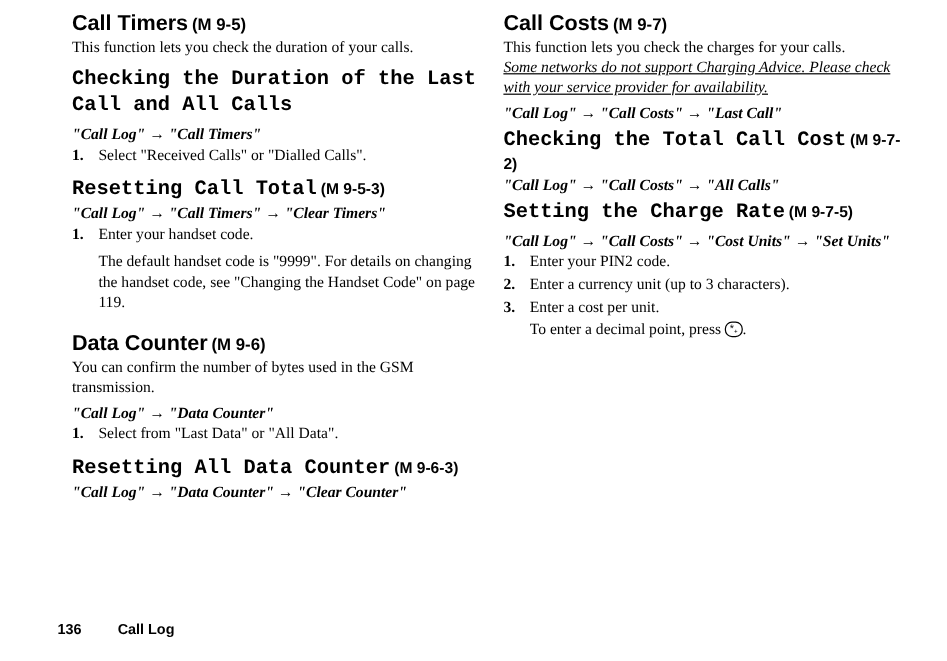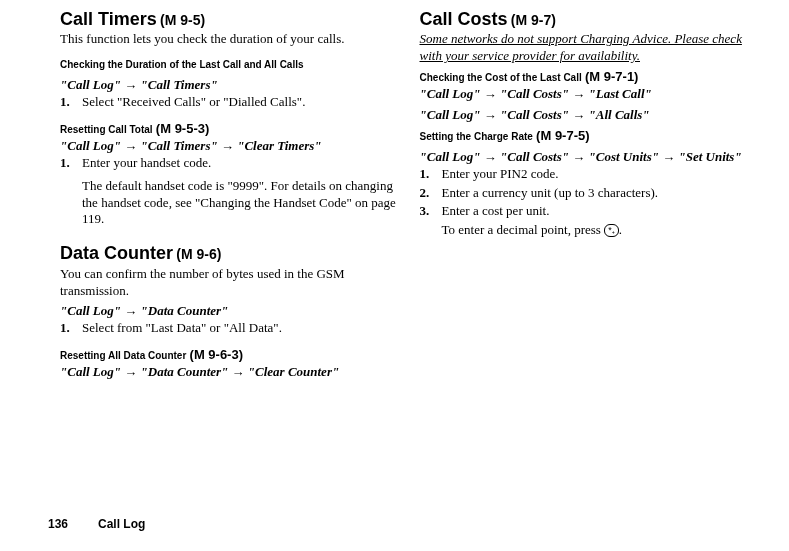--- a/index.html
+++ b/index.html
@@ -30,23 +30,23 @@
       font-size: 18px;
       display: inline;
       margin-top: 12px;
     }
     .menucode {
       font-family: Arial, Helvetica, sans-serif;
       font-weight: bold;
       font-size: 14px;
     }
     .h2 {
-      font-family: Liberation Sans, sans-serif;
-      font-weight: bold;
-      font-size: 10px;
+      font-family: Liberation Mono, monospace;
+      font-weight: bold;
+      font-size: 17px;
       display: inline;
     }
     .h2code {
       font-family: Arial, Helvetica, sans-serif;
       font-weight: bold;
       font-size: 13px;
     }
     .body {
       font-size: 13px;
     }
@@ -174,32 +174,33 @@
     <div class="pathline">
       <span>"Call Log"</span><span class="arrow"> → </span><span>"Data Counter"</span><span class="arrow"> → </span><span>"Clear Counter"</span>
     </div>
   </div>
 
   <div class="col">
     <div>
       <span class="h1">Call Costs</span>
       <span class="menucode"> <span>(M 9-7)</span></span>
     </div>
+    <div class="body">This function lets you check the charges for your calls.</div>
     <div class="body note">Some networks do not support Charging Advice. Please check with your service provider for availability.</div>
     <div class="spacer-sm"></div>
 
-    <div>
-      <span class="h2">Checking the Cost of the Last Call</span>
-      <span class="h2code"> <span>(M 9-7-1)</span></span>
-    </div>
     <div class="pathline">
       <span>"Call Log"</span><span class="arrow"> → </span><span>"Call Costs"</span><span class="arrow"> → </span><span>"Last Call"</span>
     </div>
     <div class="spacer-sm"></div>
 
+    <div>
+      <span class="h2">Checking the Total Call Cost</span>
+      <span class="h2code"> <span>(M 9-7-2)</span></span>
+    </div>
     <div class="pathline">
       <span>"Call Log"</span><span class="arrow"> → </span><span>"Call Costs"</span><span class="arrow"> → </span><span>"All Calls"</span>
     </div>
     <div class="spacer-sm"></div>
 
     <div>
       <span class="h2">Setting the Charge Rate</span>
       <span class="h2code"> <span>(M 9-7-5)</span></span>
     </div>
     <div class="spacer-sm"></div>

